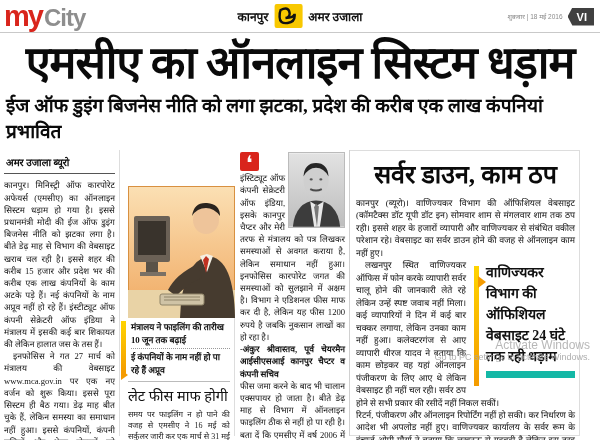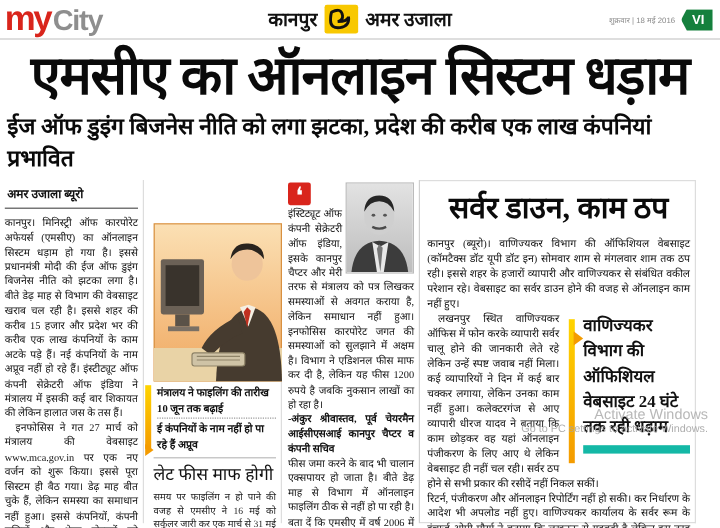--- a/index.html
+++ b/index.html
@@ -8,26 +8,26 @@
   .page { position:relative; width:600px; height:368px; background:#fff; }
 
   
   .hdr { display:flex; align-items:center; justify-content:space-between;
     height:33px; padding:1px 6px 0 4px; border-bottom:1px solid #c9c9c9; }
   .logo { font-family:"Liberation Sans", sans-serif; font-weight:bold; line-height:1; white-space:nowrap; }
   .logo-my { color:#d9251c; font-size:29px; letter-spacing:-2px; }
   .logo-city { color:#8e8e8e; font-size:24px; letter-spacing:-1px; margin-left:2px; }
   .masthead { display:flex; align-items:center; gap:6px; position:absolute; left:50%;
     transform:translateX(-50%); top:4px; }
-  .mast-city, .brand { font-weight:bold; font-size:16px; color:#111; }
+  .mast-city, .brand { font-weight:bold; font-size:12px; color:#111; }
   .au-box { width:28px; height:24px; background:#f8c800; border-radius:2px;
     display:flex; align-items:center; justify-content:center; }
   .date-wrap { display:flex; align-items:center; gap:5px; }
   .date-txt { font-size:6.5px; color:#8a8a8a; font-family:"Liberation Sans", sans-serif; }
-  .vi-badge { background:#15803d; color:#fff; font-family:"Liberation Sans", sans-serif;
+  .vi-badge { background:#404040; color:#fff; font-family:"Liberation Sans", sans-serif;
     font-weight:bold; font-size:11px; padding:3px 7px 3px 9px;
     clip-path:polygon(0 50%, 18% 0, 100% 0, 100% 100%, 18% 100%); }
 
   
   .headline { font-size:45px; font-weight:bold; text-align:center; line-height:1.25;
     letter-spacing:-1px; padding:2px 10px 0 10px; color:#0a0a0a; }
   .subheadline { font-size:19px; font-weight:bold; padding:1px 8px 4px 6px; color:#0a0a0a; }
 
   
   .cols { display:flex; padding:2px 20px 0 4px; height:288px; }

